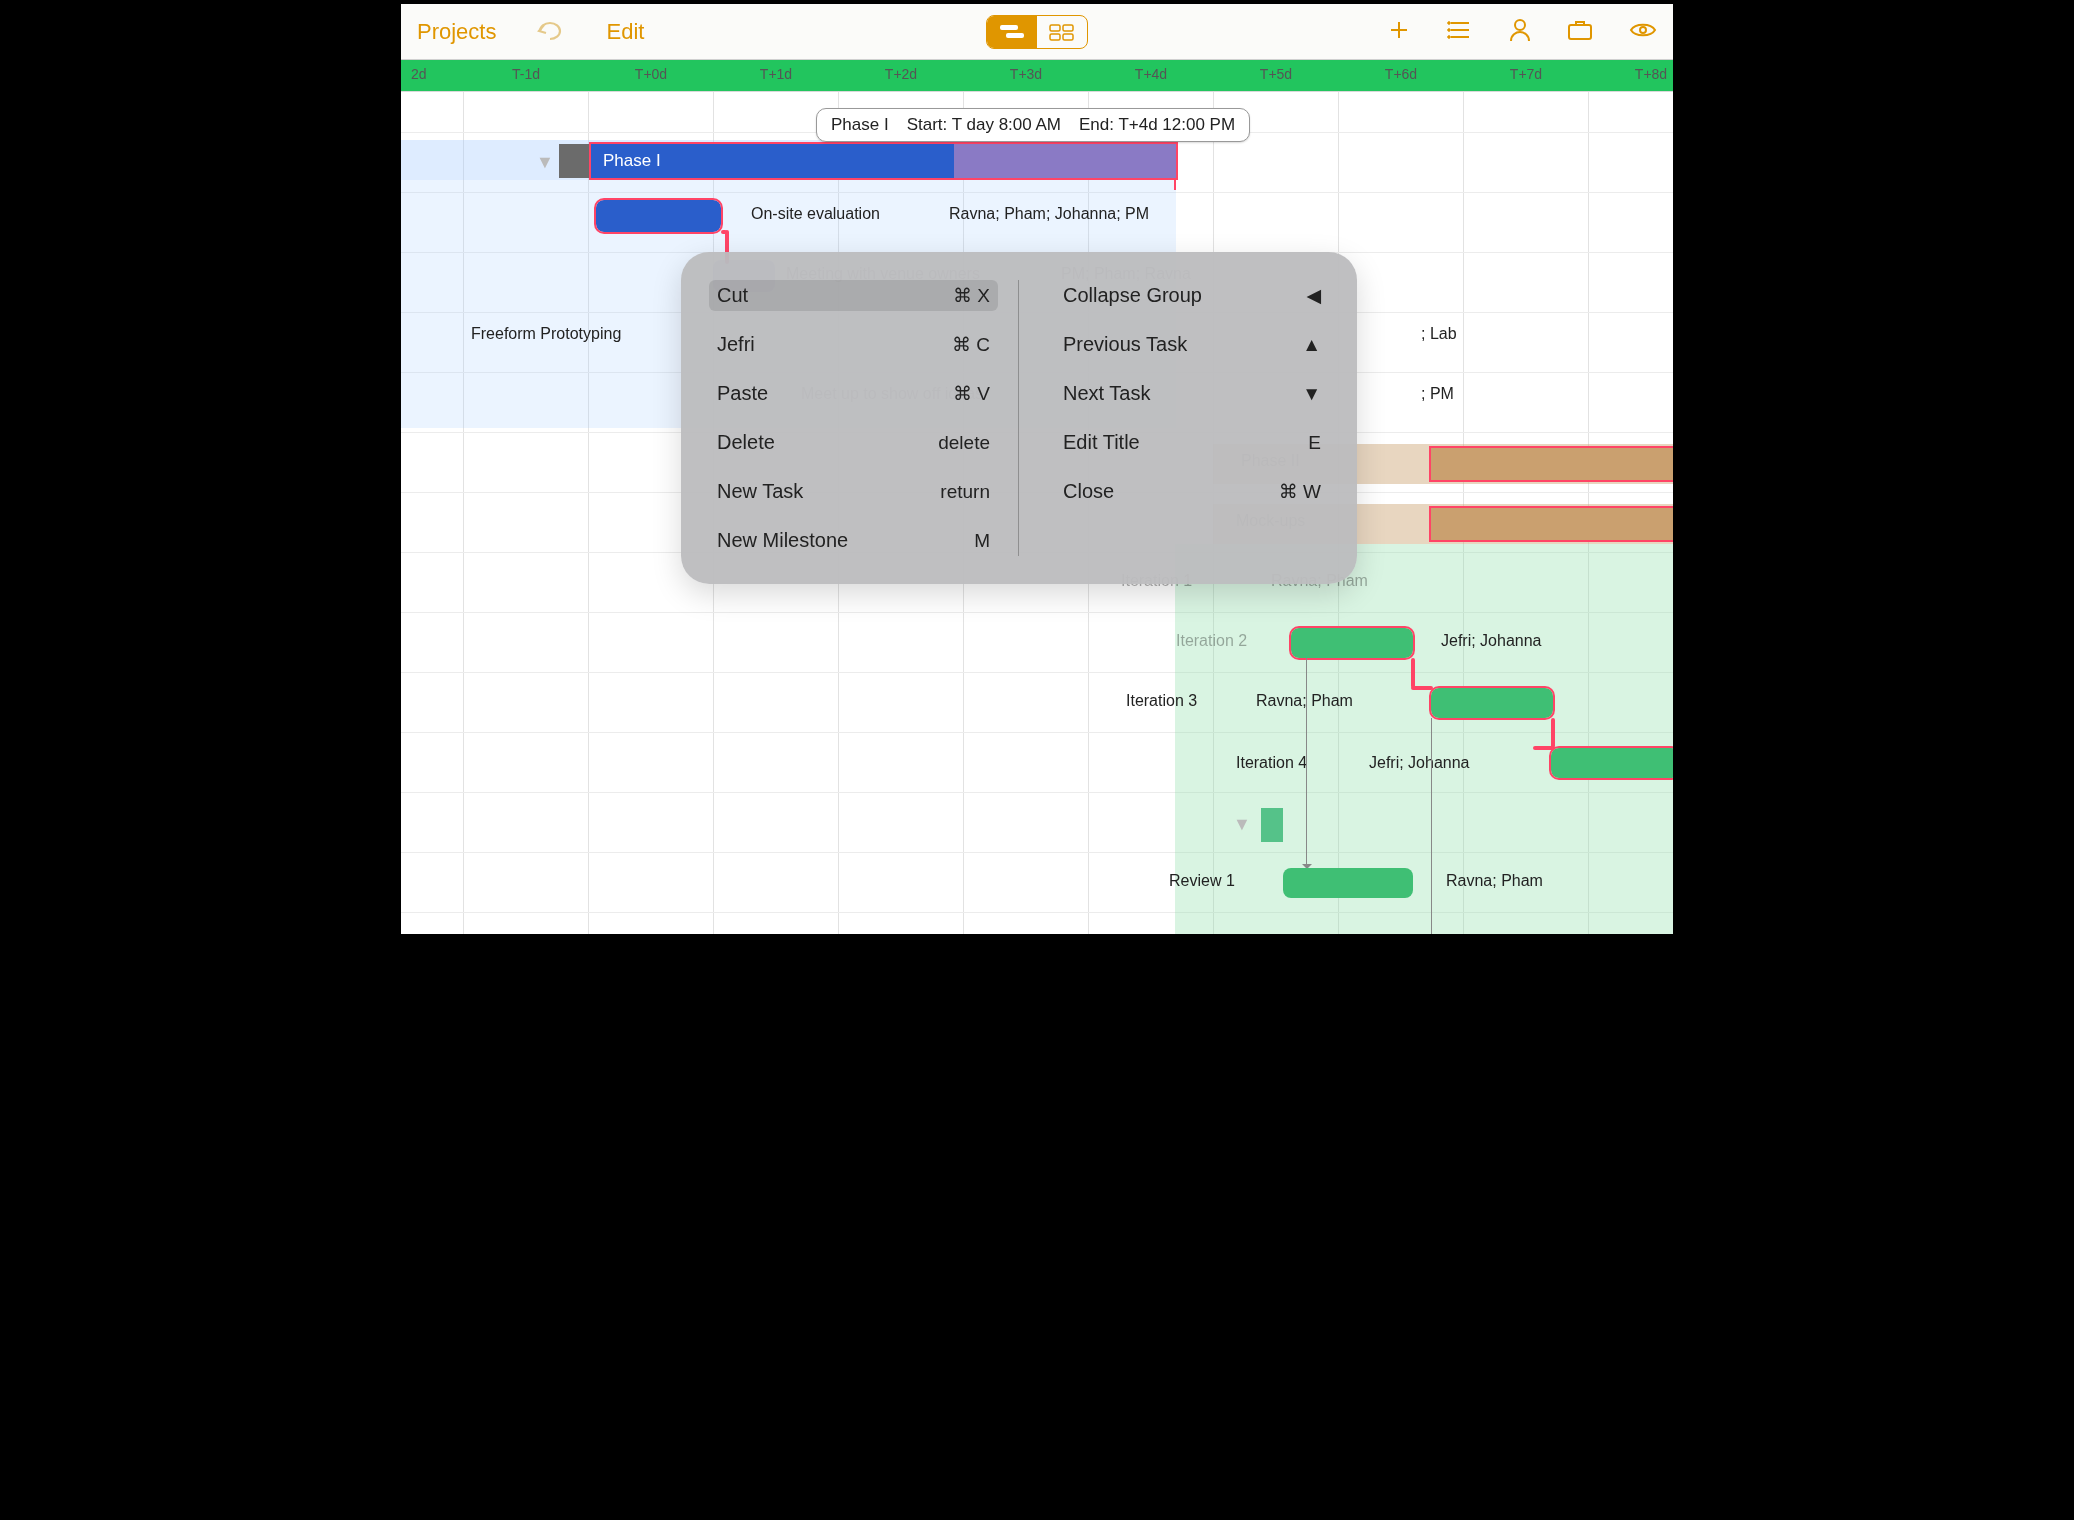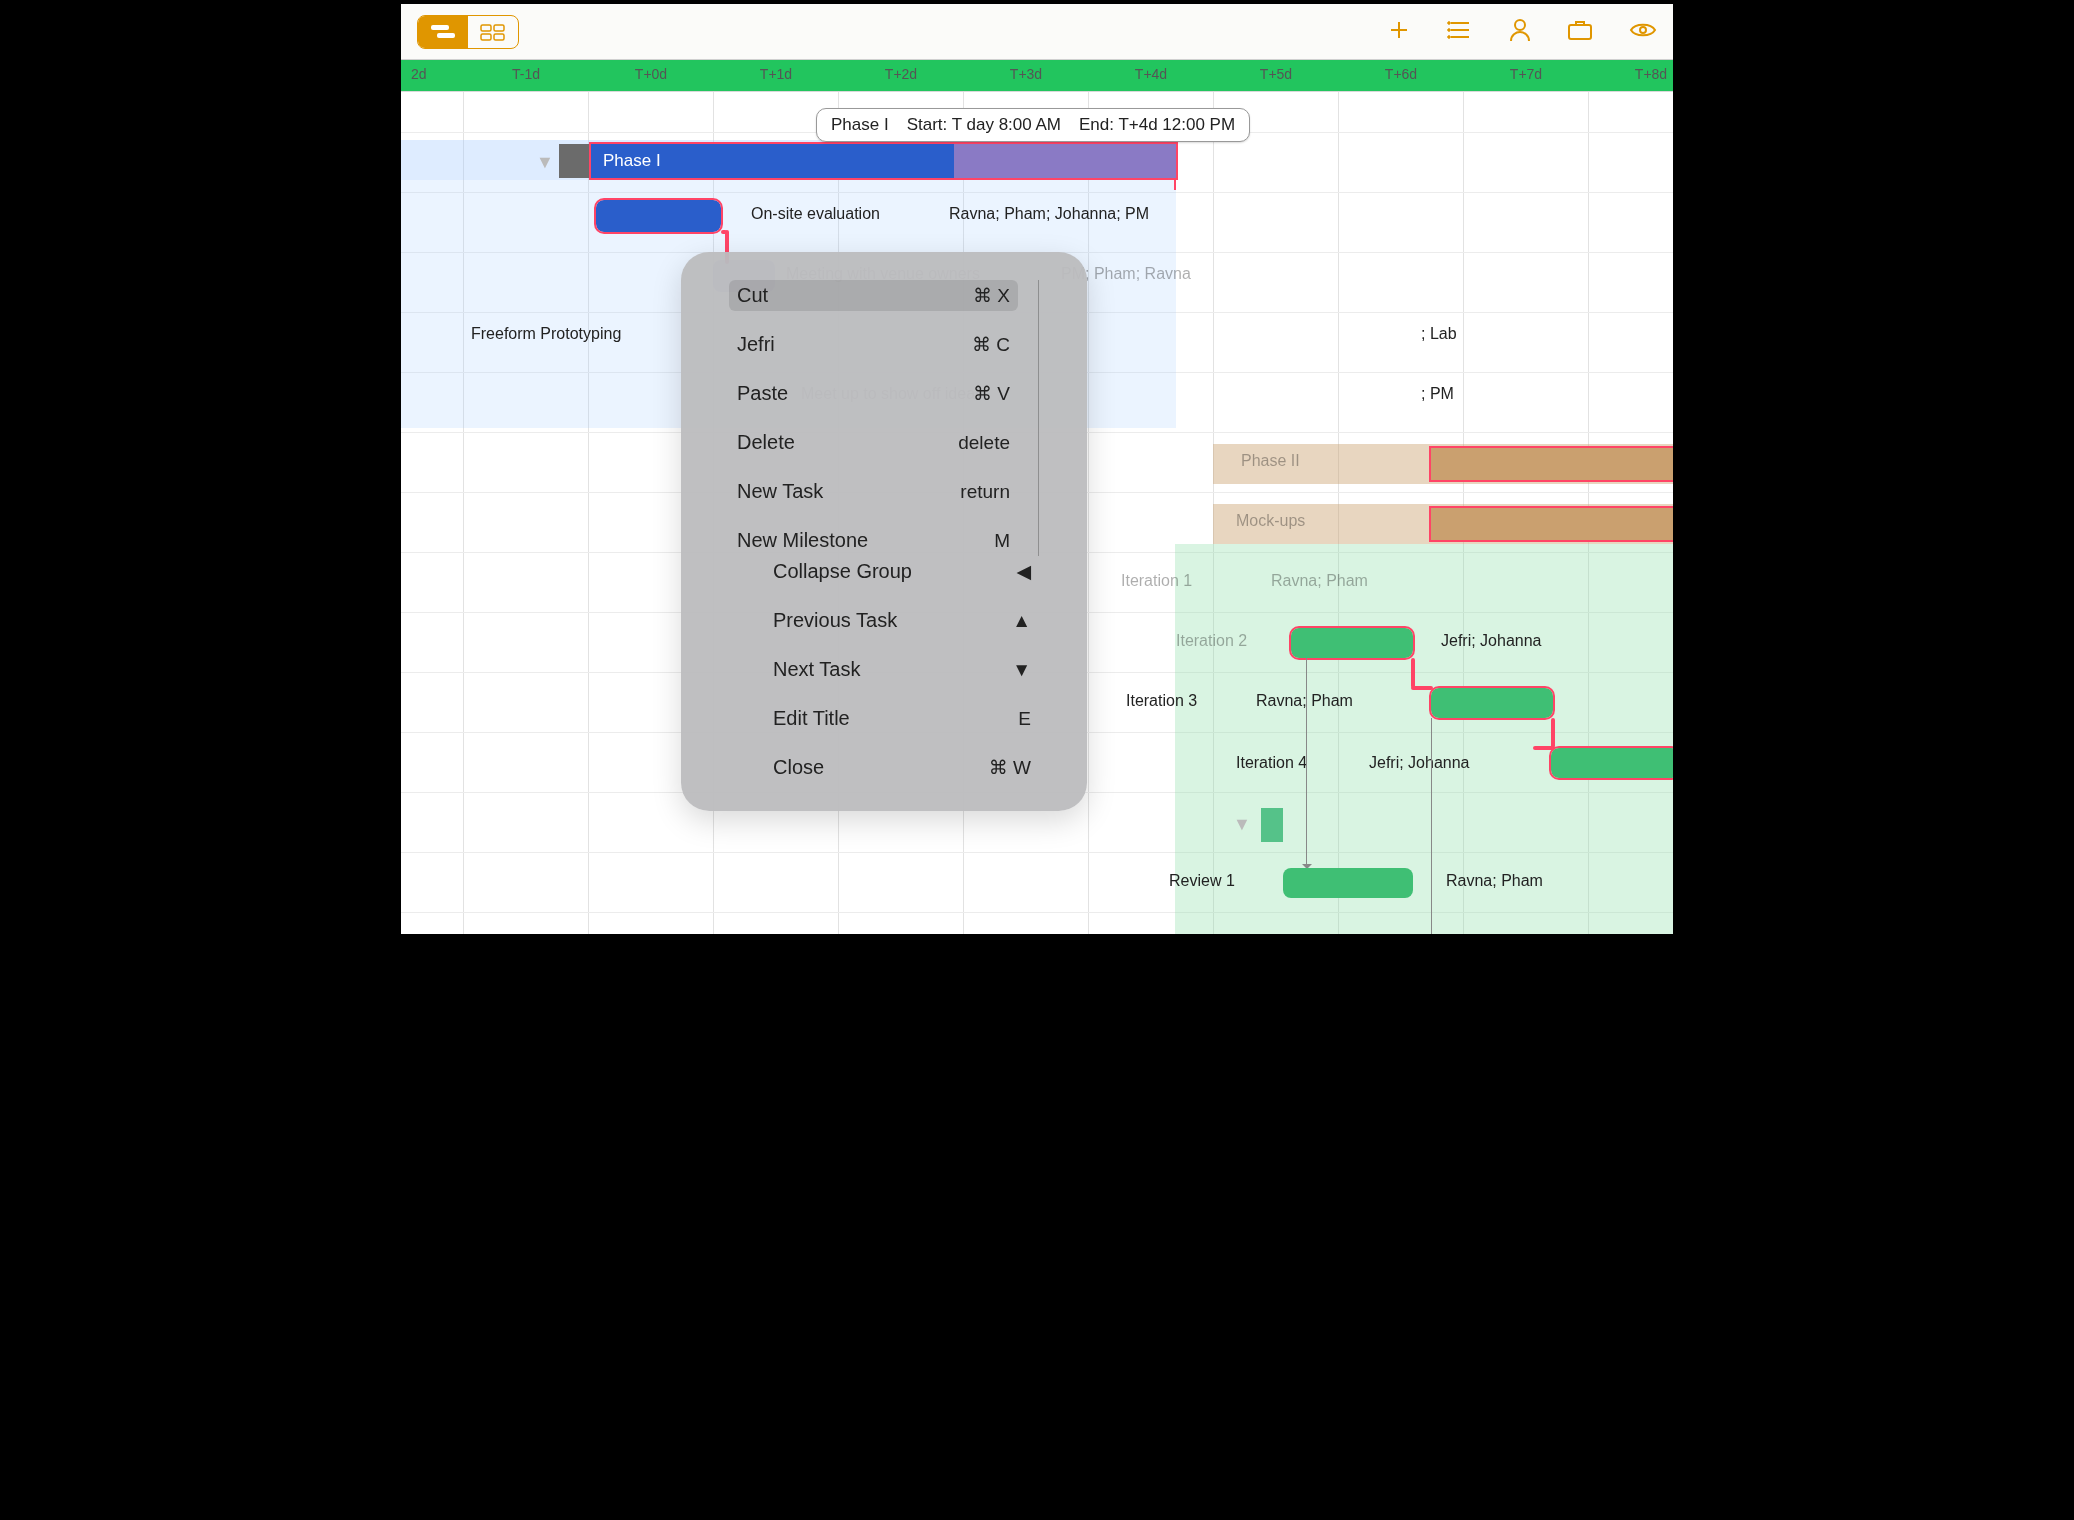--- a/index.html
+++ b/index.html
@@ -77,24 +77,23 @@
     background:#fff; border:1px solid #999; border-radius:10px;
     padding: 6px 14px; font-size:17px; color:#222;
     display:flex; gap:18px; box-shadow: 0 1px 2px rgba(0,0,0,0.15);
   }
 
   
   .menu {
     position:absolute;
     background: rgba(188,188,190,0.95);
     border-radius: 28px;
-    padding: 28px 48px;
+    padding: 28px 28px;
     display:flex;
     box-shadow: 0 10px 30px rgba(0,0,0,0.15);
-    flex-direction: column;
   }
   .menu-col { display:flex; flex-direction:column; gap: 18px; }
   .menu-col.left { width: 310px; border-right:1px solid rgba(0,0,0,0.25); padding-right: 20px;}
   .menu-col.right { width: 310px; padding-left: 36px;}
   .menu-item {
     display:flex; justify-content:space-between; align-items:center;
     font-size:20px; color:#222; padding: 4px 8px; border-radius:6px;
   }
   .menu-item.highlight { background: rgba(0,0,0,0.10); }
   .menu-sc { font-size:19px; color:#222; }
@@ -115,20 +114,30 @@
   .gbar { position:absolute; height:30px; border-radius:8px; background:#3fbf74; }
   .gbar.sel { outline:2px solid #f46; }
   .tan { background:#caa06f; }
   .guide-v { position:absolute; width:2px; background:#f46; }
 </style>
 </head>
 <body>
 <div id="frame">
 
 <div class="toolbar">
+  <div class="tb-left">
+    <span class="tb-text">Projects</span>
+    <span class="tb-back">
+      <svg width="30" height="22" viewBox="0 0 30 22">
+            <path d="M4 12 A 10 8 0 1 1 14 20" stroke-width="2.2" fill="none"></path>
+            <path d="M8 6 L3 12 L10 14" stroke-width="2.2" fill="none"></path>
+          </svg>
+    </span>
+    <span class="tb-text">Edit</span>
+  </div>
   <div class="tb-center">
     <div class="seg">
       <div class="seg-item active">
         <svg width="28" height="18">
               <rect x="2" y="2" width="18" height="5" rx="2" fill="#fff"></rect>
               <rect x="8" y="10" width="18" height="5" rx="2" fill="#fff"></rect>
             </svg>
       </div>
       <div class="seg-item">
         <svg width="28" height="18">

